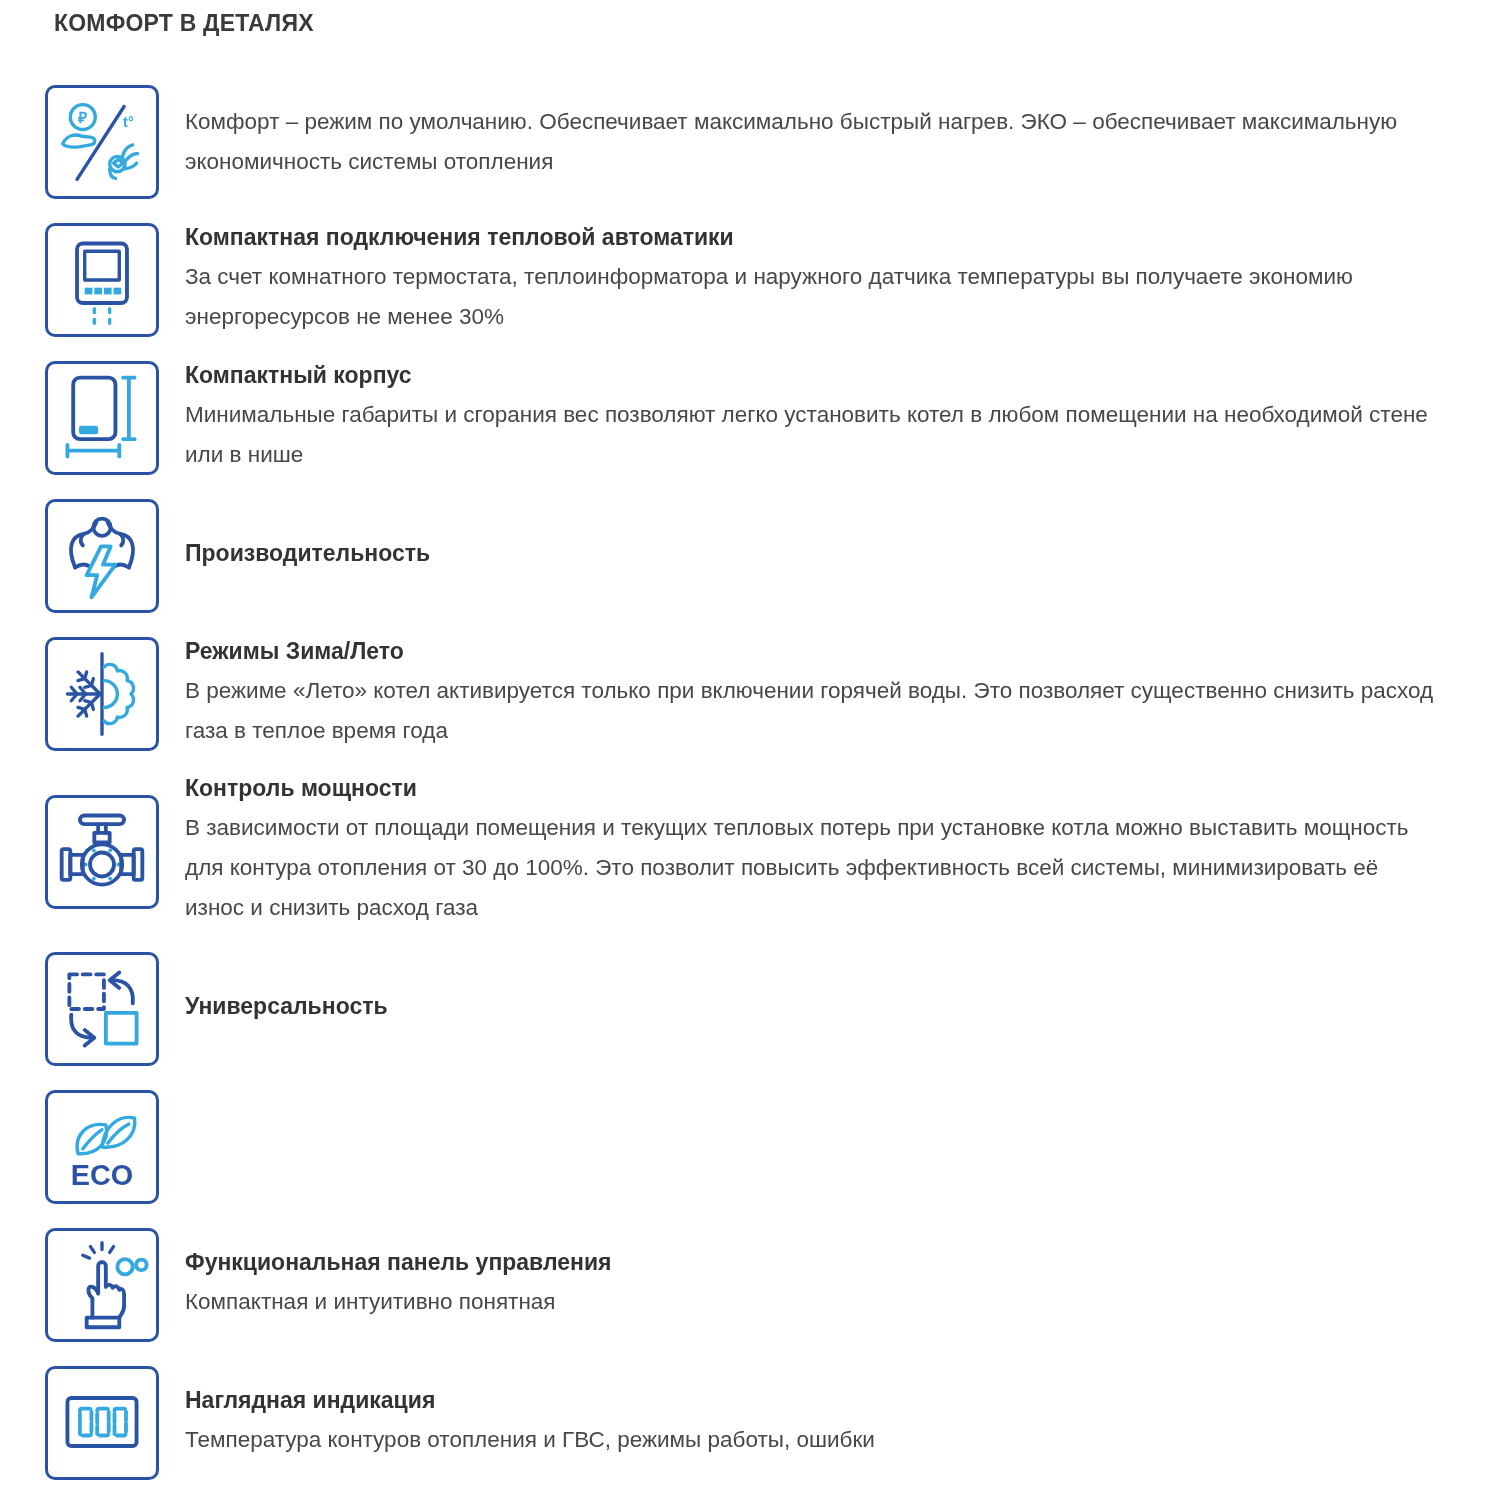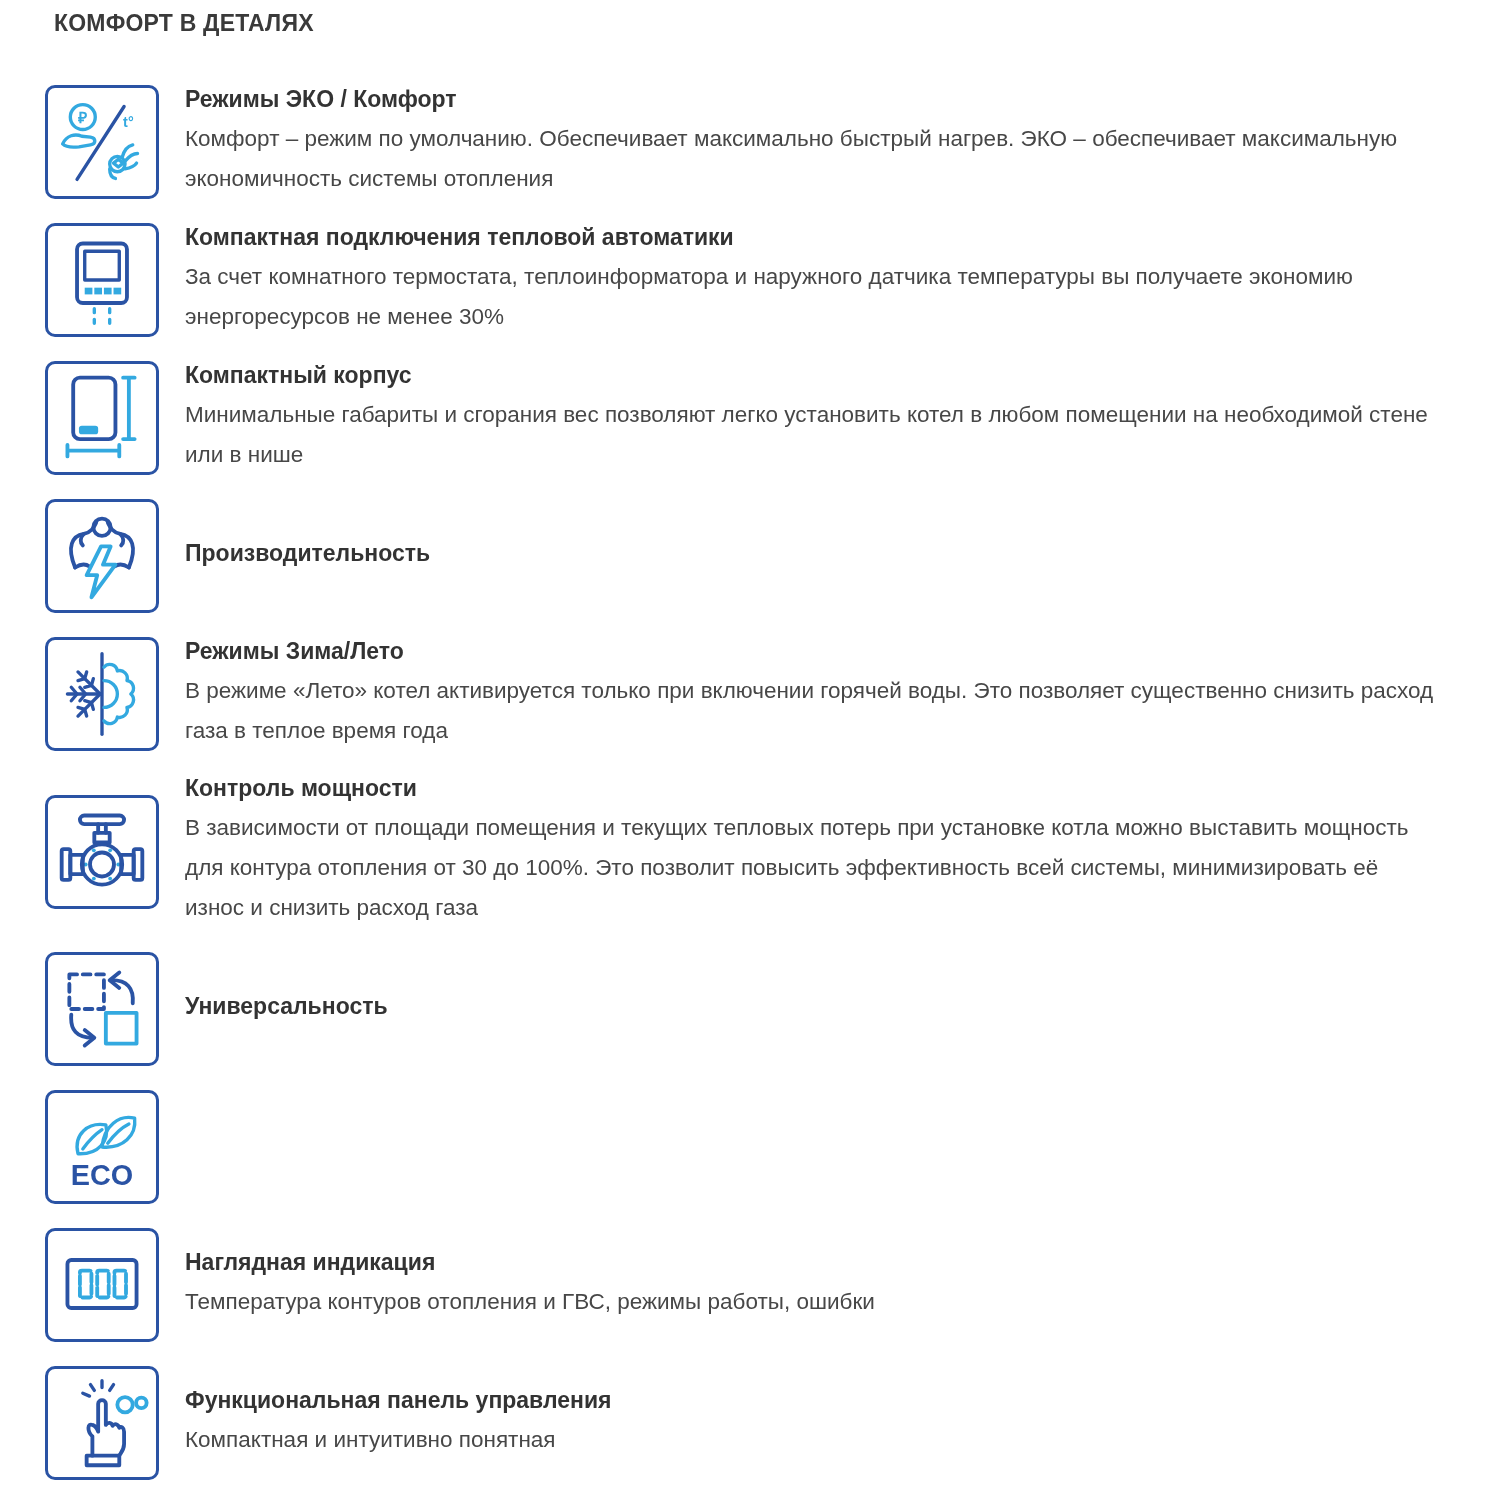--- a/index.html
+++ b/index.html
@@ -84,21 +84,20 @@
         <text class="tl" x="72" y="34" font-size="15">t°</text>
         <circle class="sl3" cx="66" cy="73" r="8"></circle>
         <path class="sl3" d="M62 72 L67 68 L72 72 L67 76 Z"></path>
         <path class="sl3" d="M71 66 C73 58 78 54 82 53"></path>
         <path class="sl3" d="M74 70 C79 64 84 62 87 62"></path>
         <path class="sl3" d="M74 78 C80 77 84 75 86 72"></path>
         <path class="sl3" d="M58 78 C58 83 60 87 64 88"></path>
       </svg>
     </div>
     <div class="feature-text">
-      <h3 class="feature-heading">Режимы ЭКО / Комфорт</h3>
       <p class="feature-desc">Комфорт – режим по умолчанию. Обеспечивает максимально быстрый нагрев. ЭКО – обеспечивает максимальную экономичность системы отопления</p>
     </div>
   </div>
 
   <div class="feature-row">
     <div class="icon-tile">
       <svg width="96" height="96" viewBox="0 0 100 100">
         <rect class="sd" x="24" y="12" width="52" height="62" rx="6"></rect>
         <rect class="sd3" x="32" y="20" width="36" height="30"></rect>
         <rect class="fl" x="32" y="58" width="8" height="7"></rect>
@@ -218,41 +217,41 @@
         <path class="sl3" d="M50 50 C52 28 68 16 84 20 C86 38 72 52 50 50 Z"></path>
         <path class="sl3" d="M56 46 C62 38 70 30 78 26"></path>
         <text class="td" x="50" y="90" font-size="30" text-anchor="middle">ECO</text>
       </svg>
     </div>
   </div>
 
   <div class="feature-row">
     <div class="icon-tile">
       <svg width="96" height="96" viewBox="0 0 100 100">
-        <rect class="sd" x="14" y="24" width="72" height="50" rx="4"></rect>
-        <rect class="sl" stroke-dasharray="9 3" x="27" y="35" width="12" height="28" rx="2"></rect>
-        <rect class="sl" stroke-dasharray="9 3" x="45" y="35" width="12" height="28" rx="2"></rect>
-        <rect class="sl" stroke-dasharray="9 3" x="63" y="35" width="12" height="28" rx="2"></rect>
-      </svg>
-    </div>
-    <div class="feature-text">
-      <h3 class="feature-heading">Наглядная индикация</h3>
-      <p class="feature-desc">Температура контуров отопления и ГВС, режимы работы, ошибки</p>
-    </div>
-  </div>
-
-  <div class="feature-row">
-    <div class="icon-tile">
-      <svg width="96" height="96" viewBox="0 0 100 100">
         <path class="sd" d="M40 84 V64 C34 58 35 50 40 52 C43 53 45 56 46 59 V30 C46 25 54 25 54 30 V52 C56 49 60 49 61 53 C63 50 67 51 68 55 C70 53 73 55 73 59 V72 C73 78 70 81 68 84"></path>
         <rect class="sd" x="34" y="84" width="34" height="10"></rect>
         <path class="sd3" d="M42 16 L38 10 M50 13 L50 6 M58 16 L62 10 M37 22 L30 19"></path>
         <circle class="sl" cx="74" cy="31" r="8"></circle>
         <circle class="sl" cx="91" cy="29" r="5.5"></circle>
       </svg>
     </div>
     <div class="feature-text">
       <h3 class="feature-heading">Функциональная панель управления</h3>
       <p class="feature-desc">Компактная и интуитивно понятная</p>
     </div>
   </div>
 
+  <div class="feature-row">
+    <div class="icon-tile">
+      <svg width="96" height="96" viewBox="0 0 100 100">
+        <rect class="sd" x="14" y="24" width="72" height="50" rx="4"></rect>
+        <rect class="sl" stroke-dasharray="9 3" x="27" y="35" width="12" height="28" rx="2"></rect>
+        <rect class="sl" stroke-dasharray="9 3" x="45" y="35" width="12" height="28" rx="2"></rect>
+        <rect class="sl" stroke-dasharray="9 3" x="63" y="35" width="12" height="28" rx="2"></rect>
+      </svg>
+    </div>
+    <div class="feature-text">
+      <h3 class="feature-heading">Наглядная индикация</h3>
+      <p class="feature-desc">Температура контуров отопления и ГВС, режимы работы, ошибки</p>
+    </div>
+  </div>
+
 </div>
 
 </body></html>

